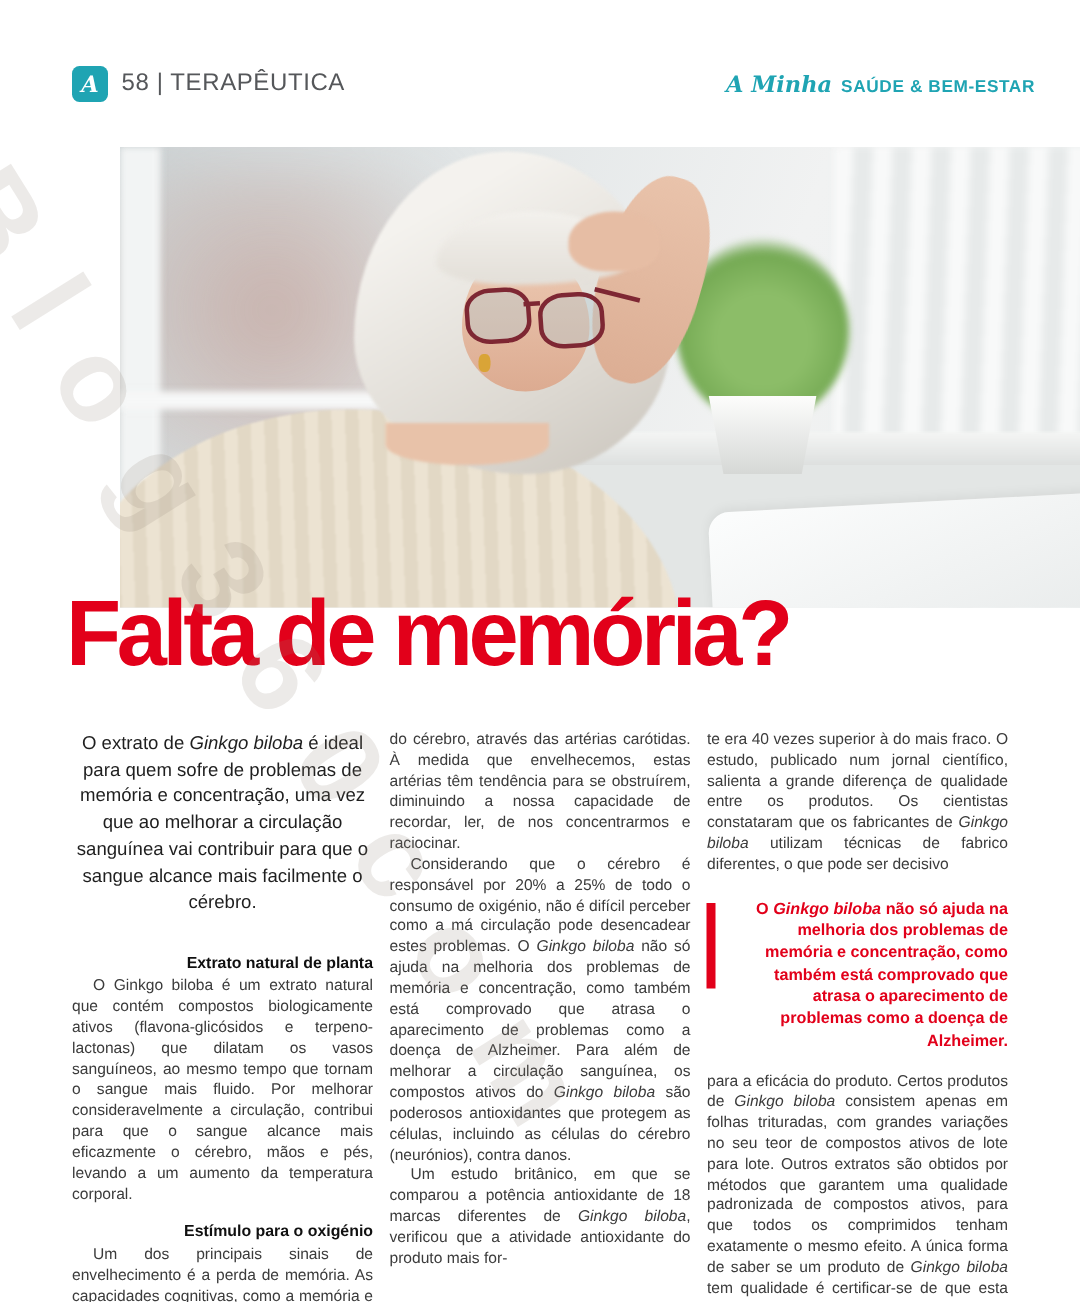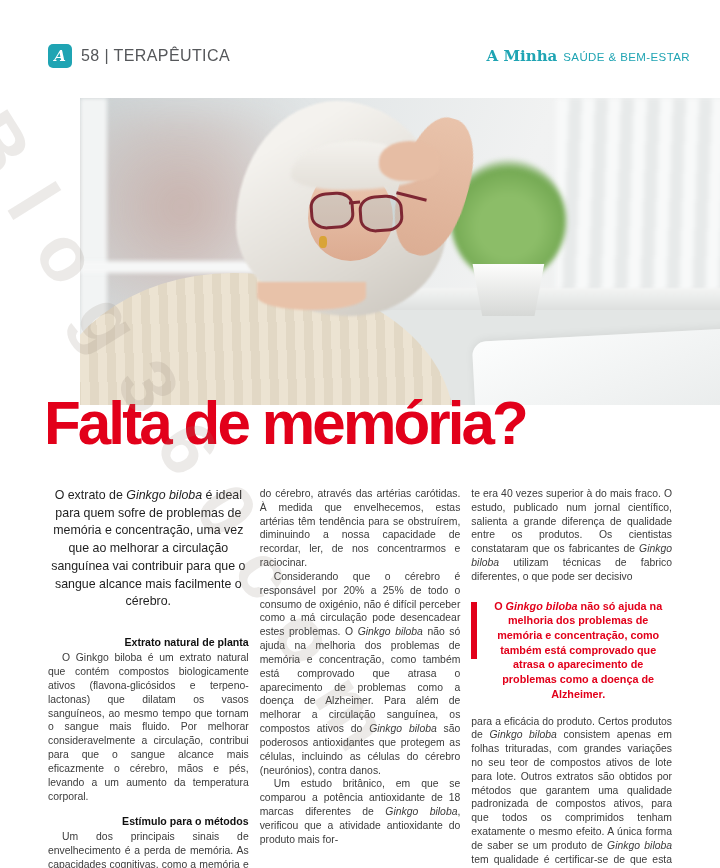--- a/index.html
+++ b/index.html
@@ -8,22 +8,22 @@
 
   
   .hdr{position:absolute;left:48px;right:30px;top:42px;height:28px;
        display:flex;justify-content:space-between;align-items:center;}
   .hdr-left{display:flex;align-items:center;gap:9px;}
   .logo{width:24px;height:24px;border-radius:5px;background:#1fa4b3;color:#fff;
         display:flex;align-items:center;justify-content:center;
         font-family:"DejaVu Serif",serif;font-style:italic;font-weight:bold;font-size:15px;}
   .kicker{font-size:16px;letter-spacing:.4px;color:#55575a;}
   .brand{display:flex;align-items:baseline;gap:6px;color:#1fa4b3;}
-  .brand .script{font-family:"DejaVu Serif",serif;font-weight:bold;font-size:15px;}
-  .brand .caps{font-size:11.5px;font-weight:normal;letter-spacing:.4px;}
+  .brand .script{font-family:"DejaVu Serif",serif;font-style:italic;font-weight:bold;font-size:15px;}
+  .brand .caps{font-size:11.5px;font-weight:bold;letter-spacing:.4px;}
 
   
   .photo{position:absolute;left:40px;top:82px;width:680px;height:307px;overflow:hidden;
          background:linear-gradient(110deg,#ccd2d4 0%,#e2e6e7 30%,#f1f2f2 60%,#ebeeee 100%);}
   .photo *{position:absolute;}
   .ph-view{left:-4%;top:4%;width:42%;height:70%;
            background:radial-gradient(circle at 45% 45%,rgba(187,142,131,.55),rgba(200,190,185,.25) 60%,transparent 75%);
            filter:blur(16px);}
   .ph-frame{left:0;top:0;width:4%;height:100%;background:#f2f4f4;filter:blur(2px);}
   .ph-sill-left{left:0;top:53%;width:30%;height:12px;background:#f6f7f7;filter:blur(2px);}
@@ -77,21 +77,21 @@
   
   .cols{position:absolute;left:48px;top:487px;width:624px;display:flex;gap:11px;z-index:2;}
   .col{flex:1;min-width:0;font-size:10.4px;line-height:1.33;text-align:justify;}
   .col p{margin:0;}
   .col .intro{font-size:12.4px;line-height:1.43;color:#1f1f1f;text-align:center;margin-bottom:24px;}
   .col h3{margin:11px 0 2px 0;font-size:10.6px;color:#101010;text-align:right;}
   .col .ind{text-indent:14px;}
   .it{font-style:italic;}
   .callout{position:relative;margin:15px 0 13px 0;padding-left:13px;}
   .callout .bar{position:absolute;left:0;top:3px;width:6px;height:57px;background:#e2001a;}
-  .callout-text{font-weight:bold;color:#e2001a;font-size:10.8px;line-height:1.36;text-align:center;margin:0;}
+  .callout-text{font-weight:bold;color:#e2001a;font-size:10.8px;line-height:1.36;text-align:right;margin:0;}
 </style>
 </head>
 <body>
 
 <div class="page">
 
   <header class="hdr">
     <div class="hdr-left">
       <span class="logo">
         <span>A</span>
@@ -130,21 +130,21 @@
 
   <div class="watermark">Blog360com</div>
 
   <h1 class="title">Falta de memória?</h1>
 
   <main class="cols">
     <div class="col">
         <p class="intro"><span>O extrato de </span><span class="it">Ginkgo biloba</span><span> é ideal para quem sofre de problemas de memória e concentração, uma vez que ao melhorar a circulação sanguínea vai contribuir para que o sangue alcance mais facilmente o cérebro.</span></p>
         <h3>Extrato natural de planta</h3>
         <p class="para ind"><span>O Ginkgo biloba é um extrato natural que contém compostos biologicamente ativos (flavona-glicósidos e terpeno-lactonas) que dilatam os vasos sanguíneos, ao mesmo tempo que tornam o sangue mais fluido. Por melhorar consideravelmente a circulação, contribui para que o sangue alcance mais eficazmente o cérebro, mãos e pés, levando a um aumento da temperatura corporal.</span></p>
-        <h3>Estímulo para o métodos</h3>
+        <h3>Estímulo para o oxigénio</h3>
         <p class="para ind"><span>Um dos principais sinais de envelhecimento é a perda de memória. As capacidades cognitivas, como a memória e a concentração, requerem uma boa irrigação sanguínea</span></p>
       </div>
     <div class="col">
         <p class="para"><span>do cérebro, através das artérias carótidas. À medida que envelhecemos, estas artérias têm tendência para se obstruírem, diminuindo a nossa capacidade de recordar, ler, de nos concentrarmos e raciocinar.</span></p>
         <p class="para ind"><span>Considerando que o cérebro é responsável por 20% a 25% de todo o consumo de oxigénio, não é difícil perceber como a má circulação pode desencadear estes problemas. O </span><span class="it">Ginkgo biloba</span><span> não só ajuda na melhoria dos problemas de memória e concentração, como também está comprovado que atrasa o aparecimento de problemas como a doença de Alzheimer. Para além de melhorar a circulação sanguínea, os compostos ativos do </span><span class="it">Ginkgo biloba</span><span> são poderosos antioxidantes que protegem as células, incluindo as células do cérebro (neurónios), contra danos.</span></p>
         <p class="para ind"><span>Um estudo britânico, em que se comparou a potência antioxidante de 18 marcas diferentes de </span><span class="it">Ginkgo biloba</span><span>, verificou que a atividade antioxidante do produto mais for-</span></p>
       </div>
     <div class="col">
         <p class="para"><span>te era 40 vezes superior à do mais fraco. O estudo, publicado num jornal científico, salienta a grande diferença de qualidade entre os produtos. Os cientistas constataram que os fabricantes de </span><span class="it">Ginkgo biloba</span><span> utilizam técnicas de fabrico diferentes, o que pode ser decisivo</span></p>
         <div class="callout">

